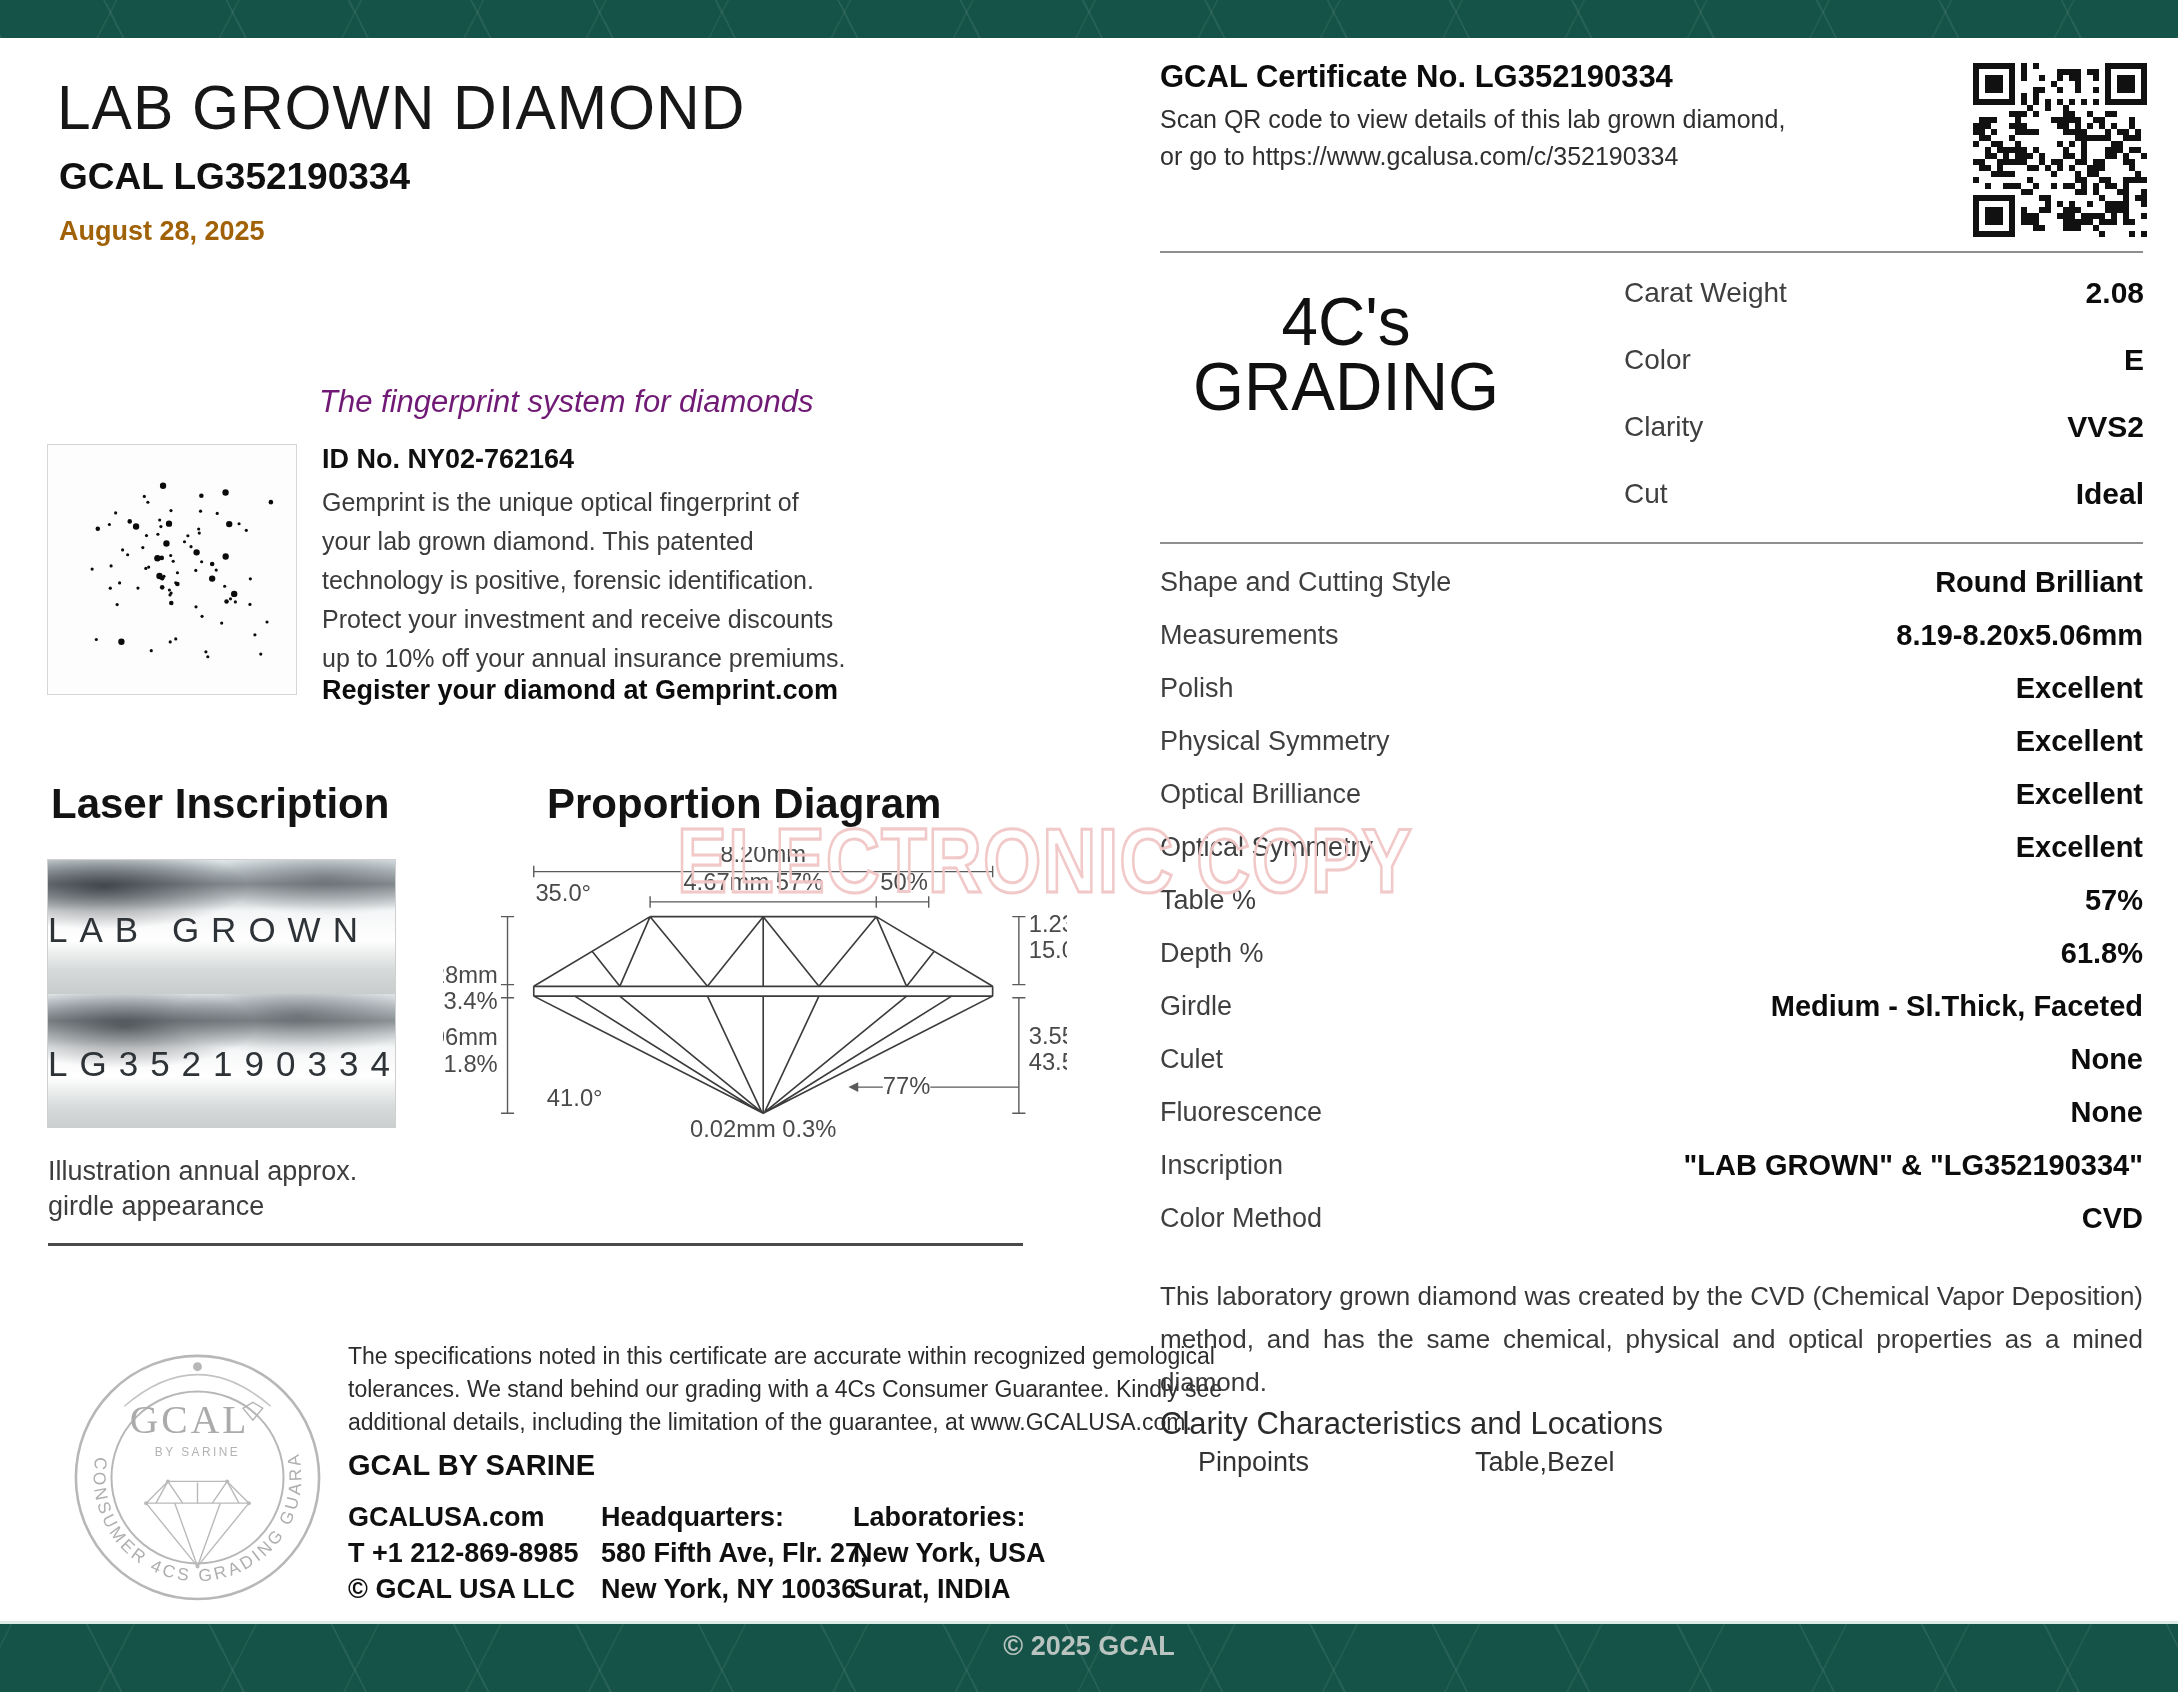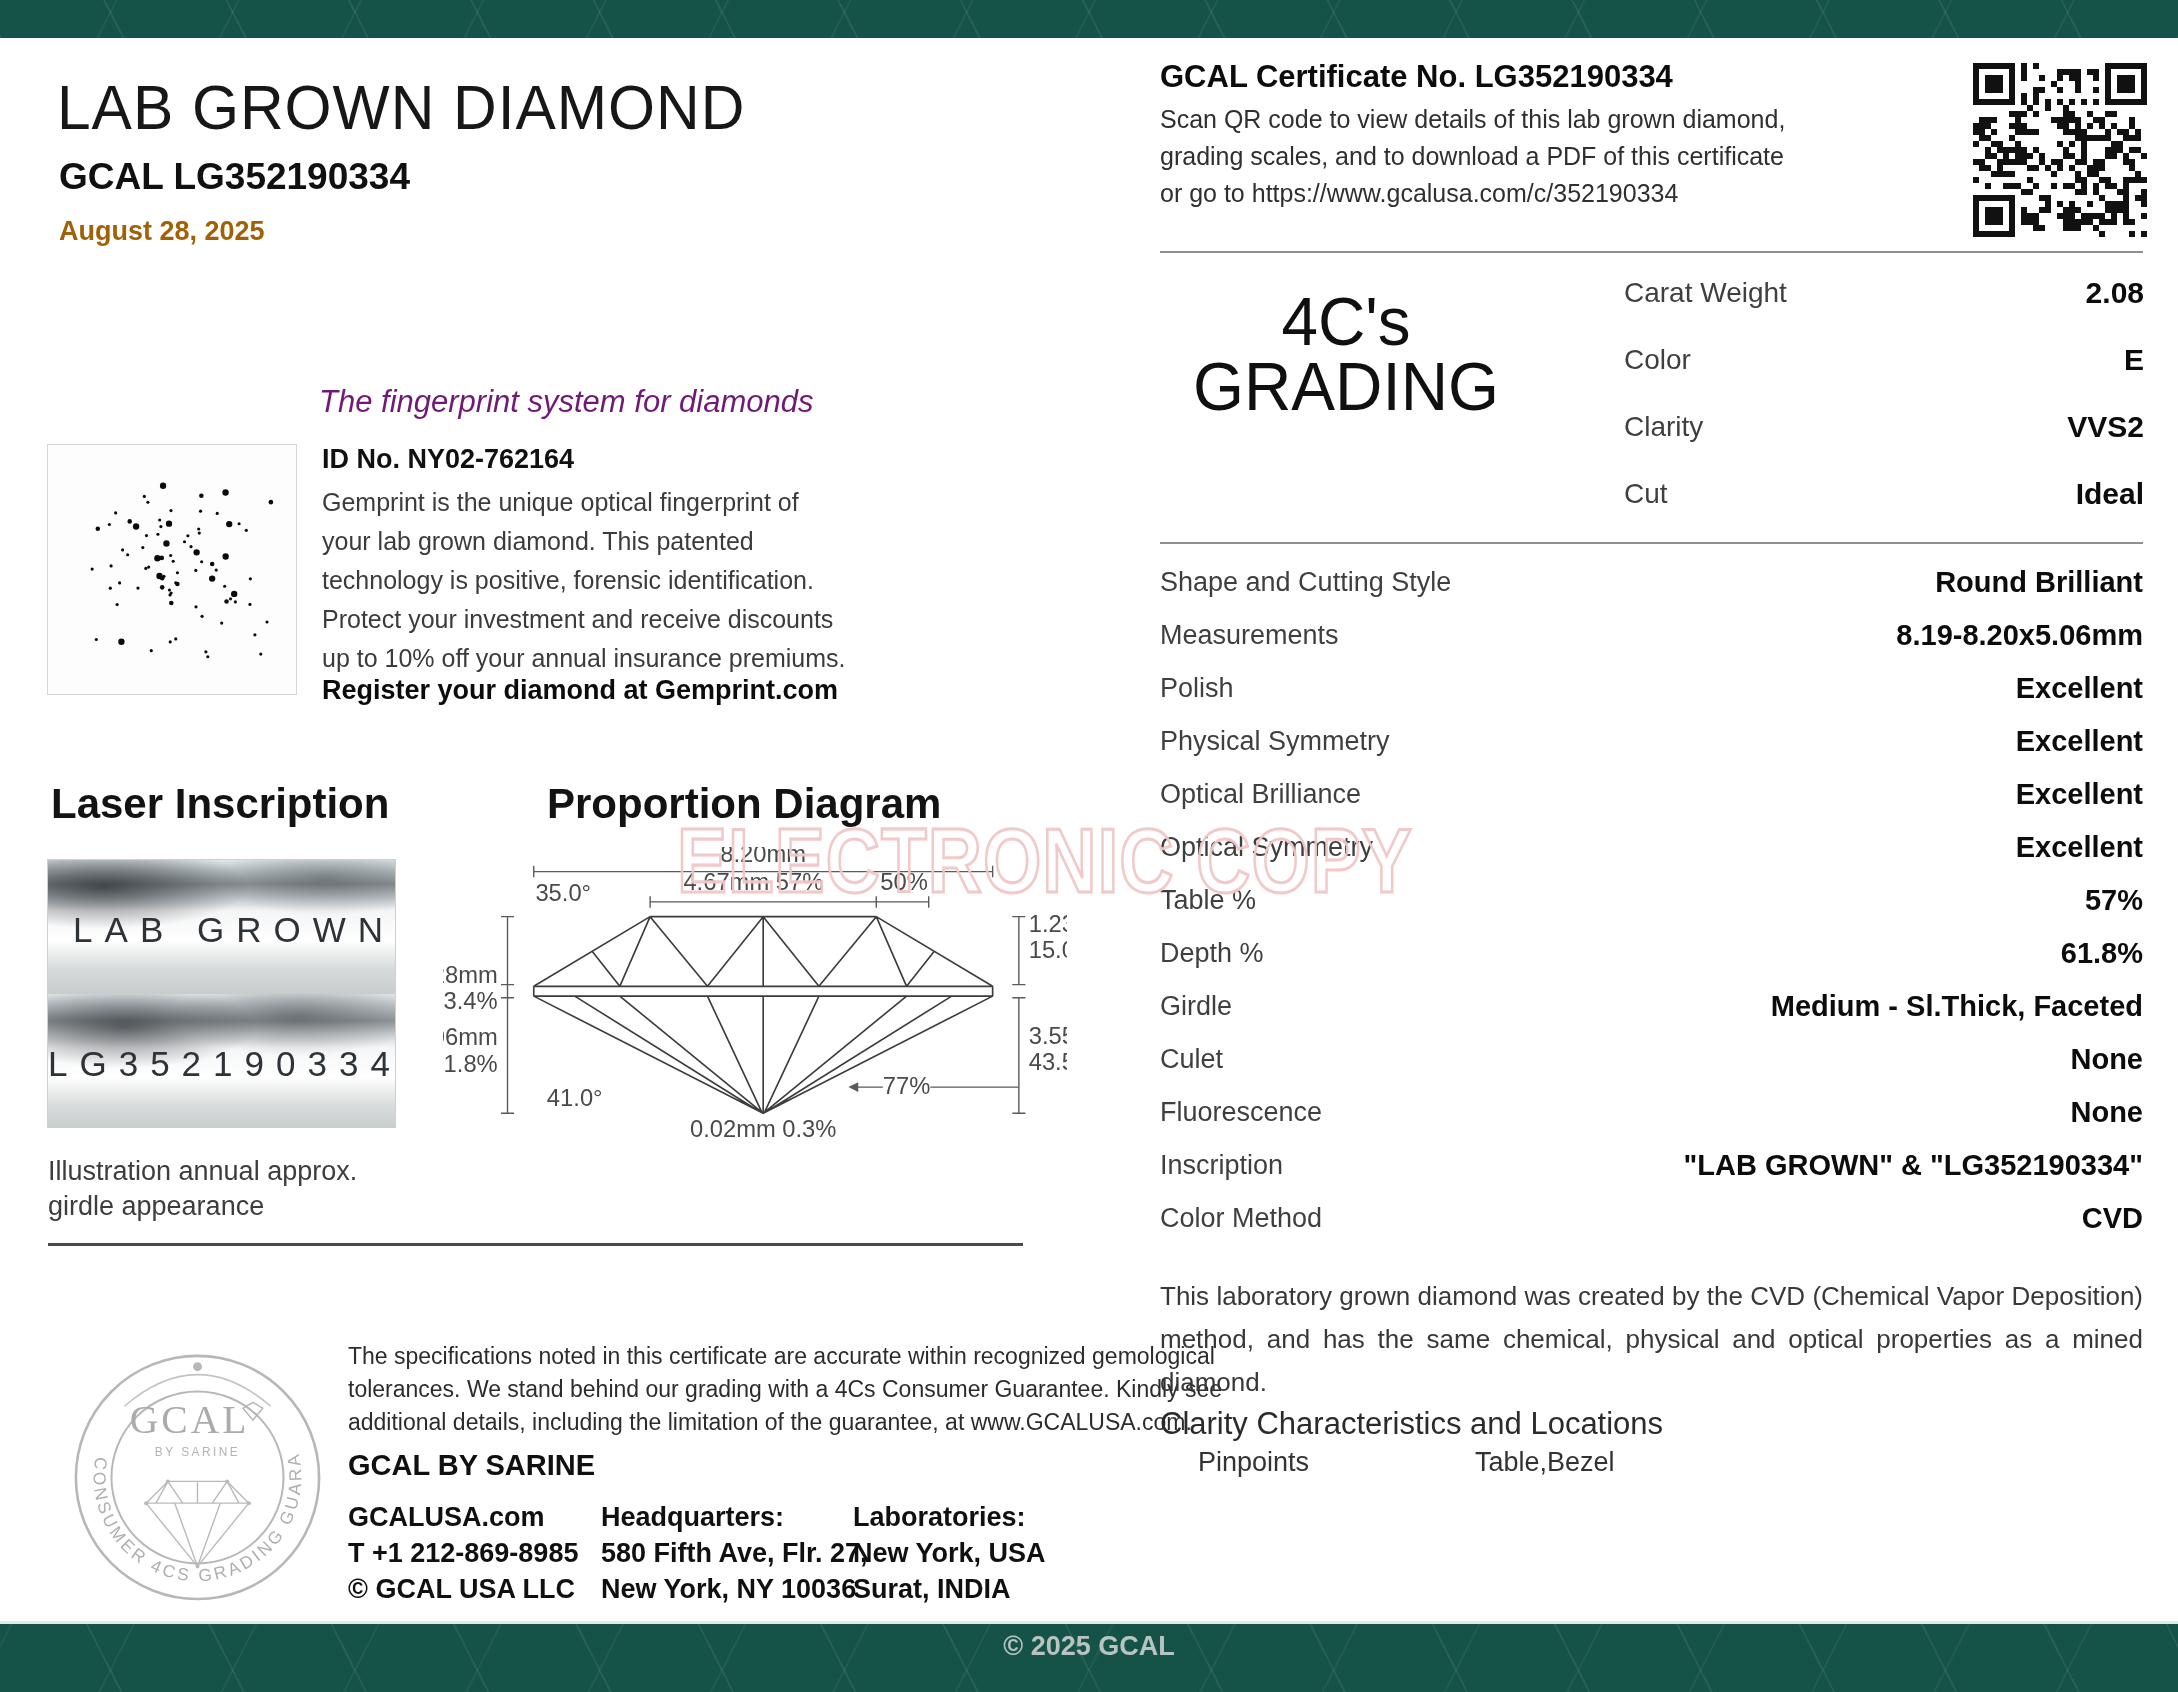--- a/index.html
+++ b/index.html
@@ -40,21 +40,21 @@
       box-sizing:border-box;background:#fff;}
   .laser-strip{position:relative;width:100%;height:134px;overflow:hidden;}
   .laser-strip.s1{background:
       radial-gradient(60% 45% at 16% 20%, rgba(15,20,26,.62), rgba(15,20,26,0) 70%),
       radial-gradient(45% 40% at 80% 14%, rgba(25,30,36,.30), rgba(0,0,0,0) 70%),
       linear-gradient(180deg,#dfe7ea 0%,#b0b8bc 10%,#8d9498 18%,#c9ced1 30%,#f4f5f6 38%,#ffffff 60%,#ebeded 70%,#d7dadb 82%,#c9cccd 100%);}
   .laser-strip.s2{background:
       radial-gradient(55% 45% at 22% 24%, rgba(15,20,26,.55), rgba(15,20,26,0) 70%),
       radial-gradient(50% 42% at 72% 16%, rgba(25,30,36,.38), rgba(0,0,0,0) 72%),
       linear-gradient(180deg,#e6ebee 0%,#b6bdc1 12%,#959c9f 20%,#ccd1d3 30%,#f5f6f7 40%,#ffffff 62%,#eceeee 72%,#d8dbdc 84%,#cbcecf 100%);}
-  .laser-text{position:absolute;left:0;width:100%;text-align:right;top:50%;transform:translateY(-42%);
+  .laser-text{position:absolute;left:0;width:100%;text-align:left;top:50%;transform:translateY(-42%);
       font-size:35px;letter-spacing:12px;color:#2e3338;white-space:nowrap;}
   .laser-caption{position:absolute;left:48px;top:1154px;font-size:27px;color:#3d3d3d;line-height:35px;}
   .left-rule{position:absolute;left:48px;top:1243px;width:975px;height:0;border-top:3px solid #4a4a4a;}
 
   .prop-svg{position:absolute;left:443px;top:847px;}
   .prop-svg text{font-family:"Liberation Sans",sans-serif;fill:#4a4a4a;font-size:29px;}
   .prop-svg .dim{stroke:#5a5a5a;stroke-width:1.7;fill:none;}
   .prop-svg .stone{stroke:#3c3c3c;stroke-width:2;fill:none;stroke-linejoin:round;}
 
   .seal-svg{position:absolute;left:67px;top:1333px;}
@@ -308,21 +308,20 @@
   </div>
   <div class="contact c3">
     <div>Laboratories:</div>
     <div>New York, USA</div>
     <div>Surat, INDIA</div>
   </div>
 
   <div class="cert-title">GCAL Certificate No. LG352190334</div>
   <div class="cert-scan">
     <div>Scan QR code to view details of this lab grown diamond,</div>
-    <div>grading scales, and to download a PDF of this certificate</div>
     <div>or go to https://www.gcalusa.com/c/352190334</div>
   </div>
   <div class="qr">
     <svg id="qr-svg" width="174" height="174" viewBox="0 0 174 174">
         <rect x="48" y="0" width="6" height="6" fill="#111"></rect>
         <rect x="60" y="0" width="6" height="6" fill="#111"></rect>
         <rect x="48" y="6" width="6" height="6" fill="#111"></rect>
         <rect x="84" y="6" width="6" height="6" fill="#111"></rect>
         <rect x="90" y="6" width="6" height="6" fill="#111"></rect>
         <rect x="96" y="6" width="6" height="6" fill="#111"></rect>

